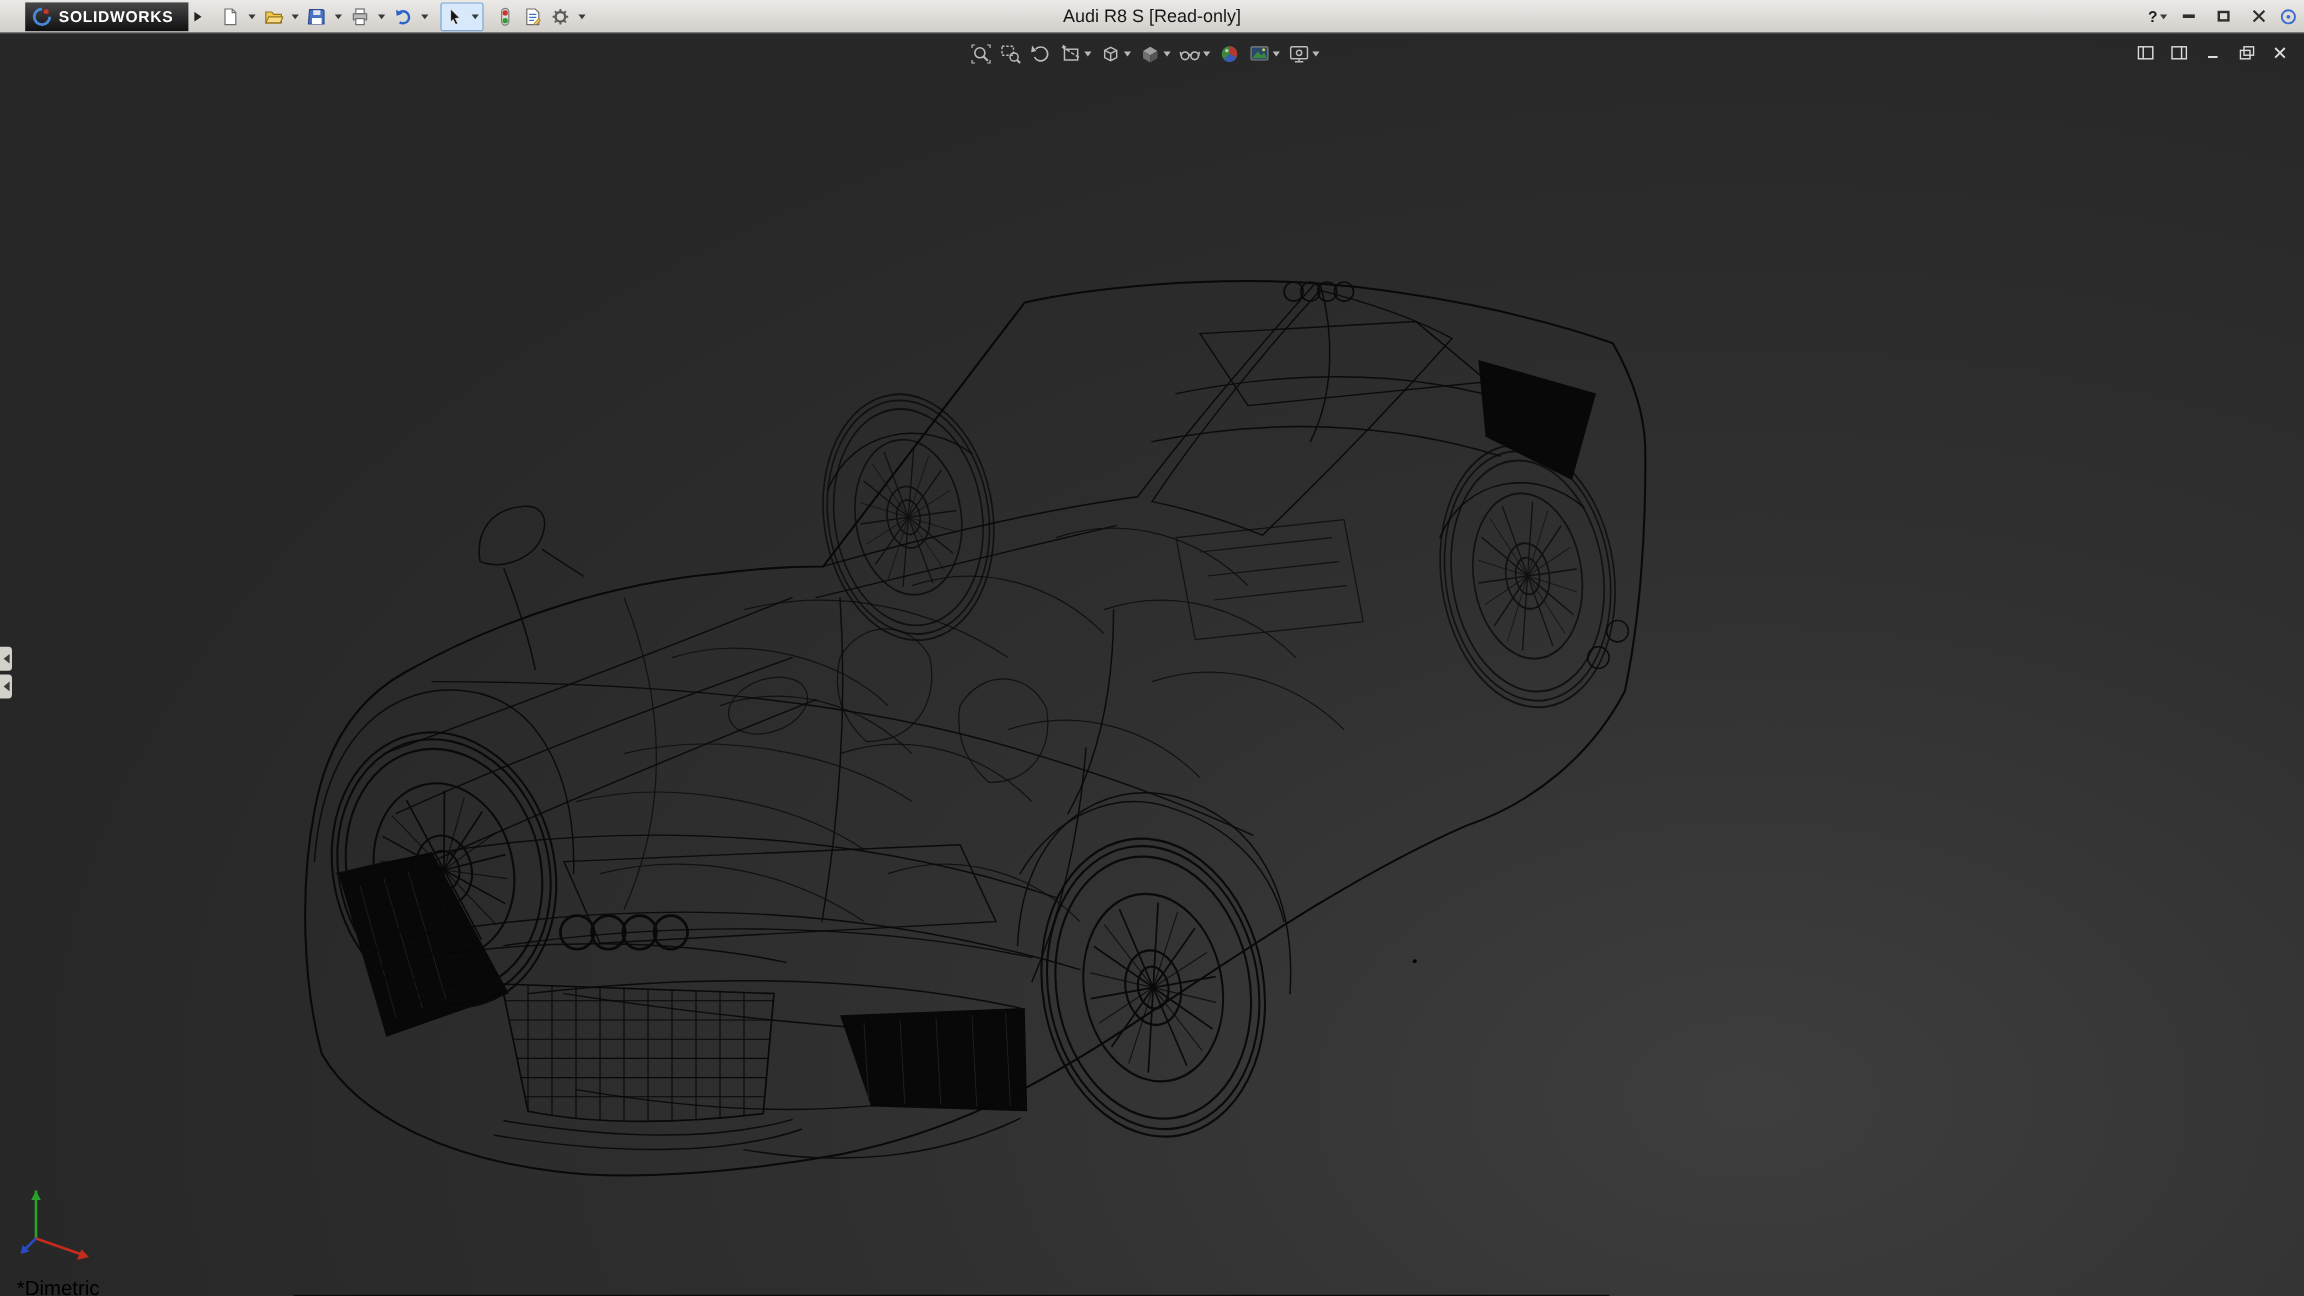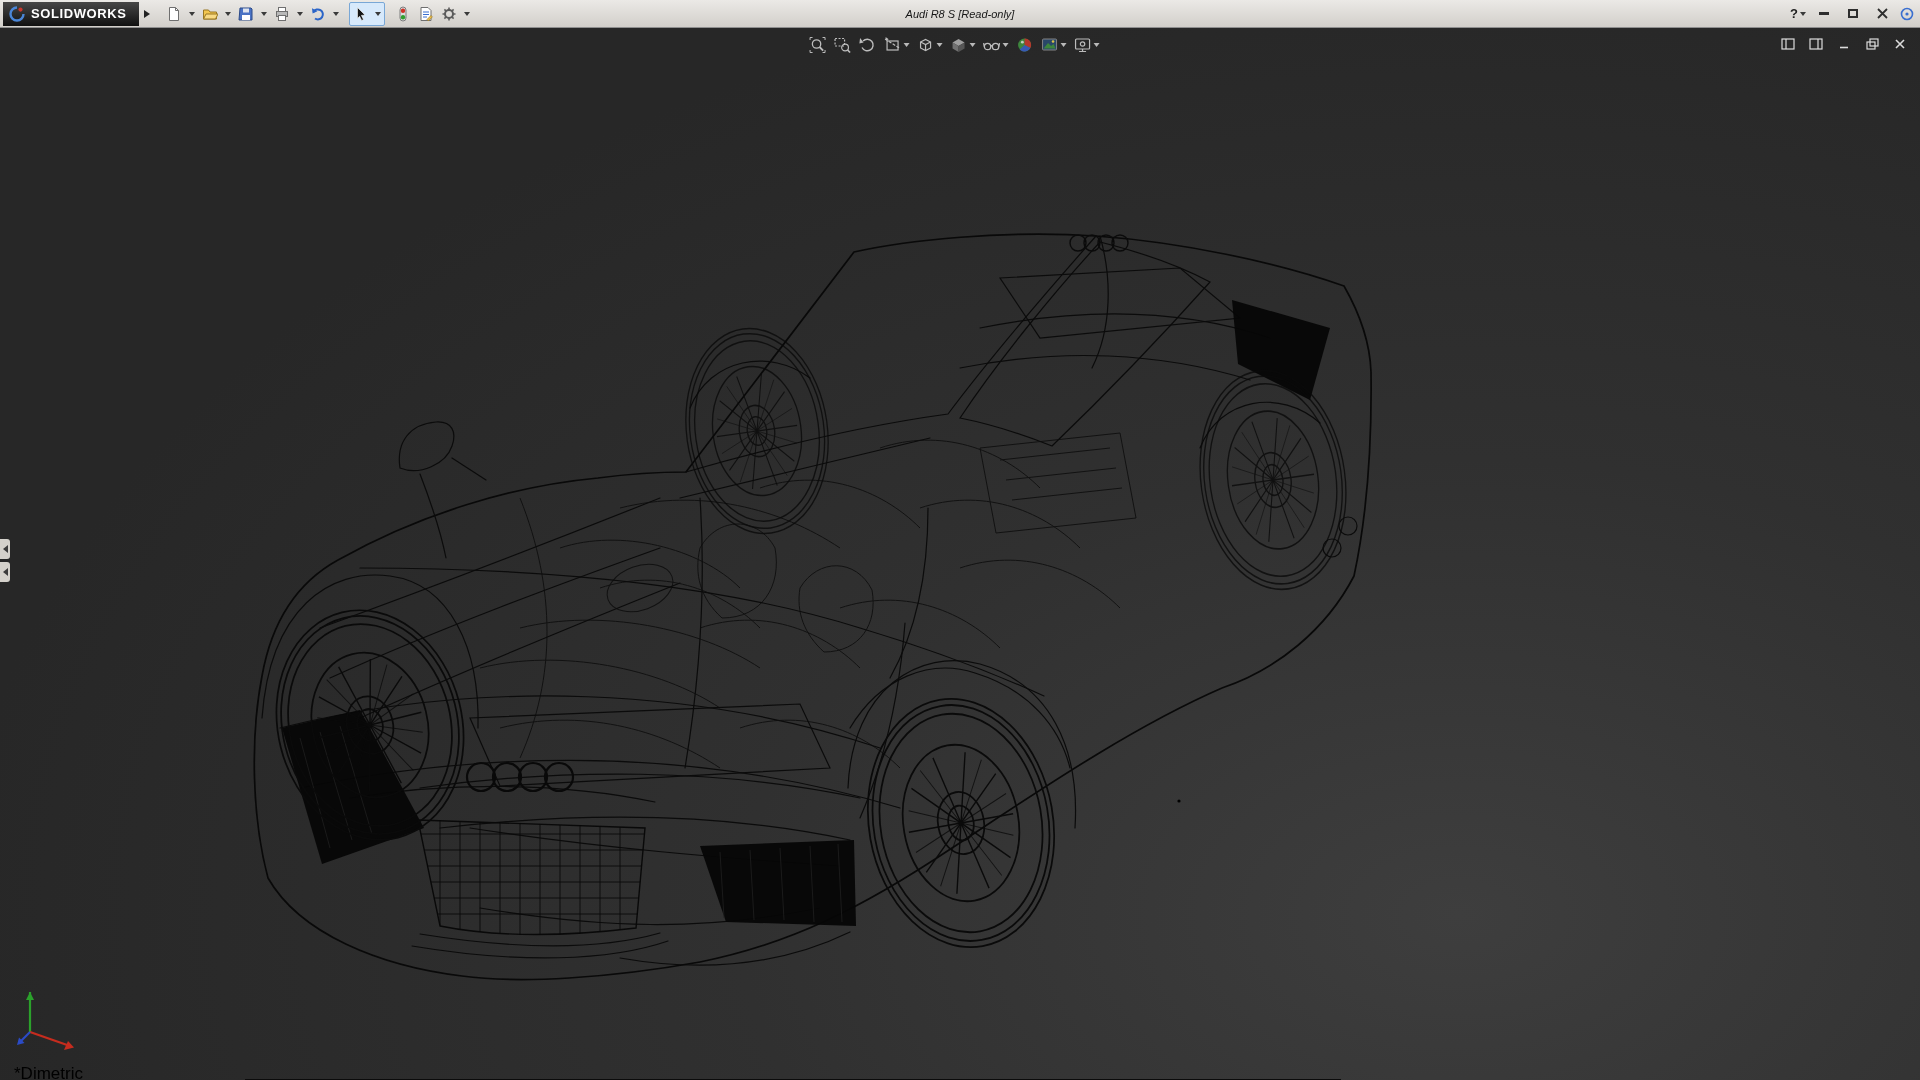--- a/index.html
+++ b/index.html
@@ -5,35 +5,35 @@
   * { box-sizing: border-box; margin: 0; padding: 0; }
   html,body { width:1920px; height:1080px; overflow:hidden; background:#000;
               font-family:"Liberation Sans", sans-serif; }
   .app { position:relative; width:1920px; height:1080px; }
 
   
   .titlebar { position:absolute; top:0; left:0; width:1920px; height:28px;
               background:linear-gradient(#ebe9e6,#d2cfca);
               border-bottom:1px solid #8f8f8f;
               display:flex; align-items:center; }
-  .brand { height:24px; margin-left:3px; padding:0 12px 0 6px;
+  .brand { height:24px; margin-left:21px; padding:0 12px 0 6px;
            background:linear-gradient(#474747,#101010);
            color:#fff; display:flex; align-items:center; gap:6px;
            font-weight:bold; font-size:13px; letter-spacing:.6px; }
   .menu-expand { width:16px; height:22px; display:flex; align-items:center; justify-content:center; }
   .tri-right { width:0; height:0; border-top:4.5px solid transparent; border-bottom:4.5px solid transparent; border-left:6px solid #222; }
   .qat { display:flex; align-items:center; margin-left:8px; gap:1px; }
   .tb-btn { width:22px; height:22px; display:flex; align-items:center; justify-content:center; border:1px solid transparent; border-radius:2px; }
   .tb-caret { width:12px; height:22px; display:flex; align-items:center; justify-content:center; }
   .caret-dark { width:0; height:0; border-left:3.5px solid transparent; border-right:3.5px solid transparent; border-top:4px solid #3a3a3a; }
   .caret-light { width:0; height:0; border-left:3.5px solid transparent; border-right:3.5px solid transparent; border-top:4px solid #b9b9b9; }
   .sel-box { display:flex; align-items:center; background:#d7e9fb; border:1px solid #79a7d6; border-radius:2px; }
   .tb-gap { width:5px; }
   .win-title { position:absolute; left:50%; transform:translateX(-50%);
-               font-size:11px; color:#161616; white-space:nowrap;font-style:italic; }
+               font-size:15px; color:#161616; white-space:nowrap; }
   .titlebar-right { margin-left:auto; display:flex; align-items:center; gap:7px; padding-right:6px; }
   .help-btn { font-size:13px; font-weight:bold; color:#1d1d1d; display:flex; align-items:center; gap:2px; }
   .cap-btn { width:22px; height:18px; display:flex; align-items:center; justify-content:center; }
   .glyph-min { width:10px; height:3px; background:#2e2e2e; }
   .glyph-max { width:10px; height:9px; border:2px solid #2e2e2e; }
 
   
   .viewport { position:absolute; top:28px; left:0; width:1920px; height:1056px; overflow:hidden;
               background:radial-gradient(1500px 950px at 76% 84%, #3e3e3e 0%, #303030 48%, #272727 100%); }
   svg.car { position:absolute; top:0; left:0; width:1920px; height:1052px; }

